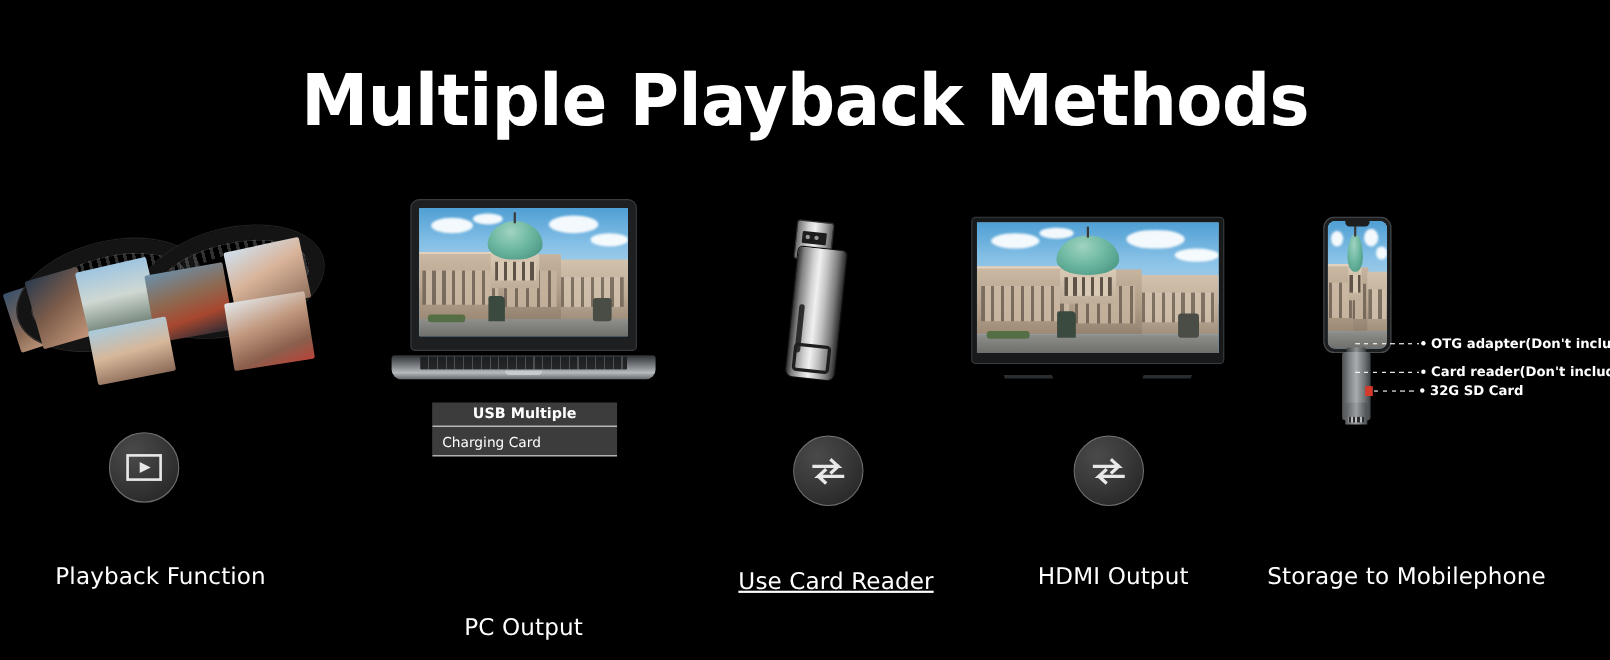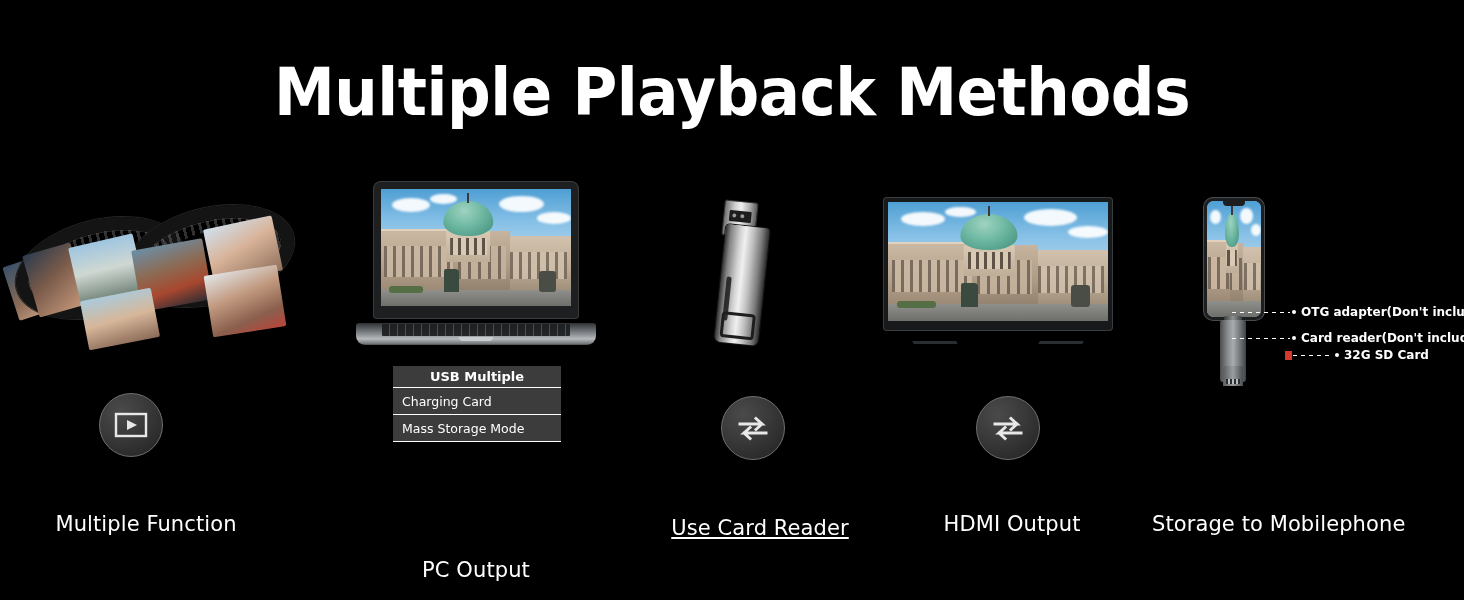--- a/index.html
+++ b/index.html
@@ -341,21 +341,21 @@
     <div class="photo ph6"></div>
   </div>
 
   <div class="circ-icon" style="left:99px; top:393px;">
     <svg width="34" height="26" viewBox="0 0 34 26" aria-hidden="true">
       <rect x="2" y="2" width="30" height="22" fill="none" stroke="#e8e8e8" stroke-width="2.4"></rect>
       <polygon points="13,8 23,13 13,18" fill="#e8e8e8"></polygon>
     </svg>
   </div>
 
-  <div class="caption" style="left:40px; top:511px; width:212px;">Multiple Function</div>
+  <div class="caption" style="left:40px; top:511px; width:212px;">Playback Function</div>
 </div>
 
 <div class="panel">
 
   <div class="laptop">
     <div class="lt-lid">
       <div class="lt-screen">
         <div class="castle">
           <div class="sky"></div>
           <div class="cloud c1"></div>
@@ -378,21 +378,20 @@
     </div>
     <div class="lt-base">
       <div class="lt-keys"></div>
       <div class="lt-notch"></div>
     </div>
   </div>
 
   <div class="usbmenu">
     <div class="usb-head">USB Multiple</div>
     <div class="usb-row">Charging Card</div>
-    <div class="usb-row">Mass Storage Mode</div>
   </div>
 
   <div class="caption" style="left:370px; top:511px; width:212px;margin-top:46px;">PC Output</div>
 </div>
 
 <div class="panel">
 
   <div class="usbdrive">
     <div class="ud-conn"></div>
     <div class="ud-body">
@@ -481,21 +480,21 @@
     <span class="dot"></span>
     <span class="annot-label">OTG adapter(Don't include)</span>
   </div>
 
   <div class="annot" style="left:1232px; top:331px;">
     <span class="dash"></span>
     <span class="dot"></span>
     <span class="annot-label">Card reader(Don't include)</span>
   </div>
 
-  <div class="annot" style="left:1241px; top:348px;margin-left:44px;">
+  <div class="annot" style="left:1241px; top:348px;">
     <span class="redtick"></span>
     <span class="dash short"></span>
     <span class="dot"></span>
     <span class="annot-label">32G SD Card</span>
   </div>
 
   <div class="caption" style="left:1152px; top:511px; width:248px;">Storage to Mobilephone</div>
 </div>
 
 </body></html>

